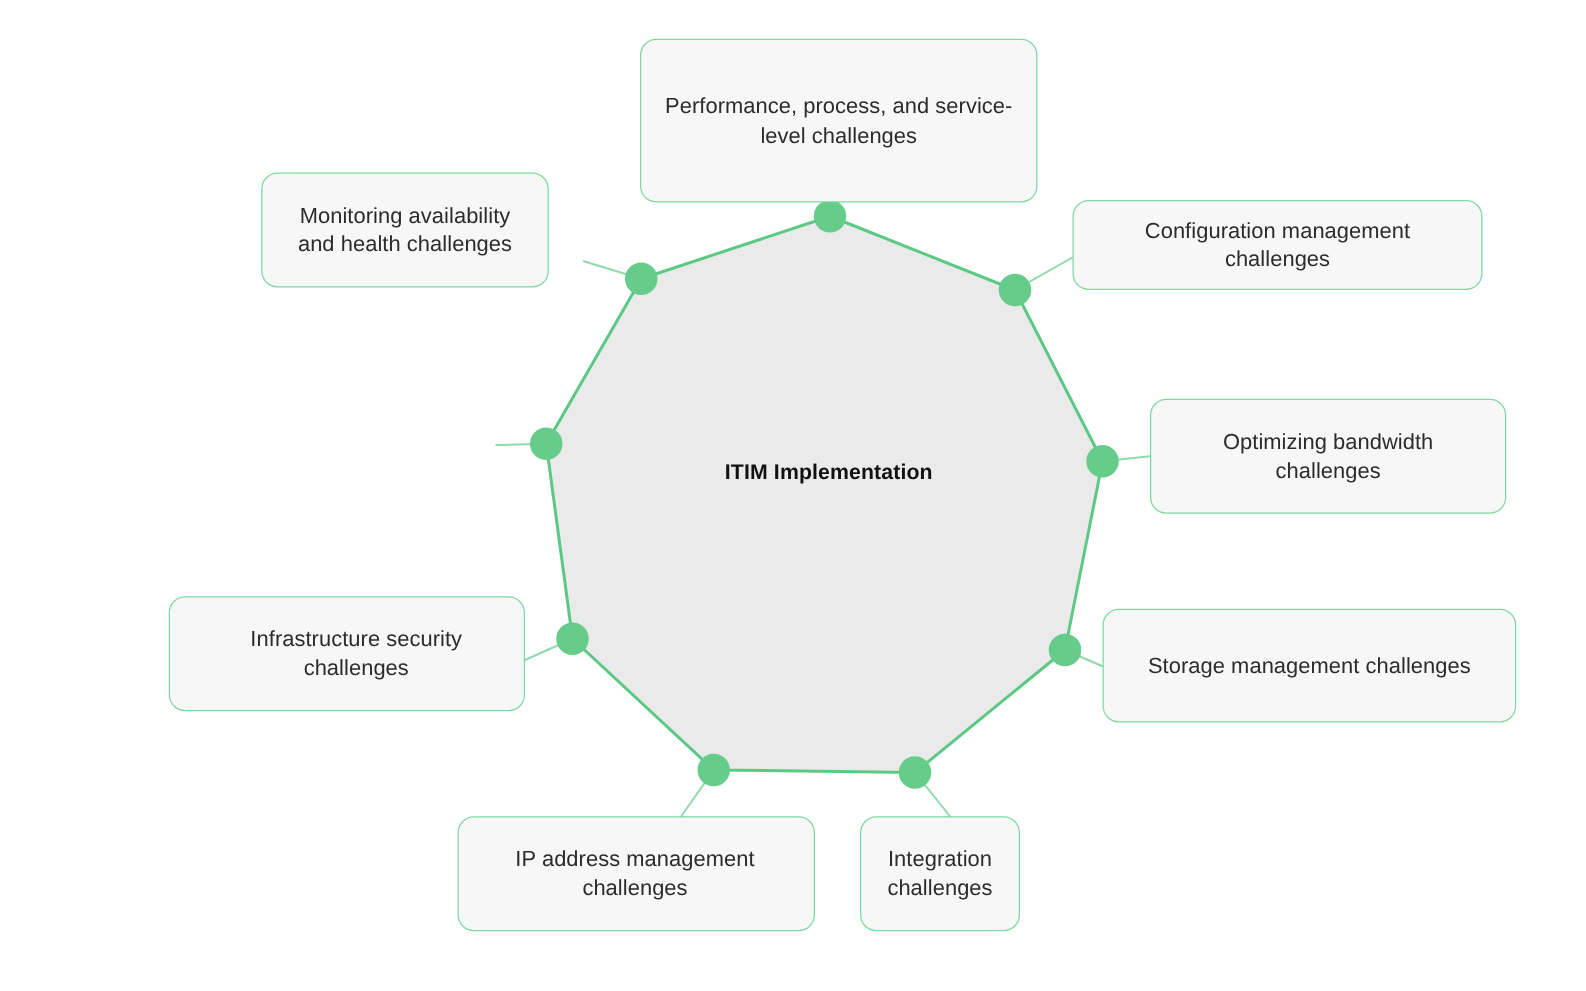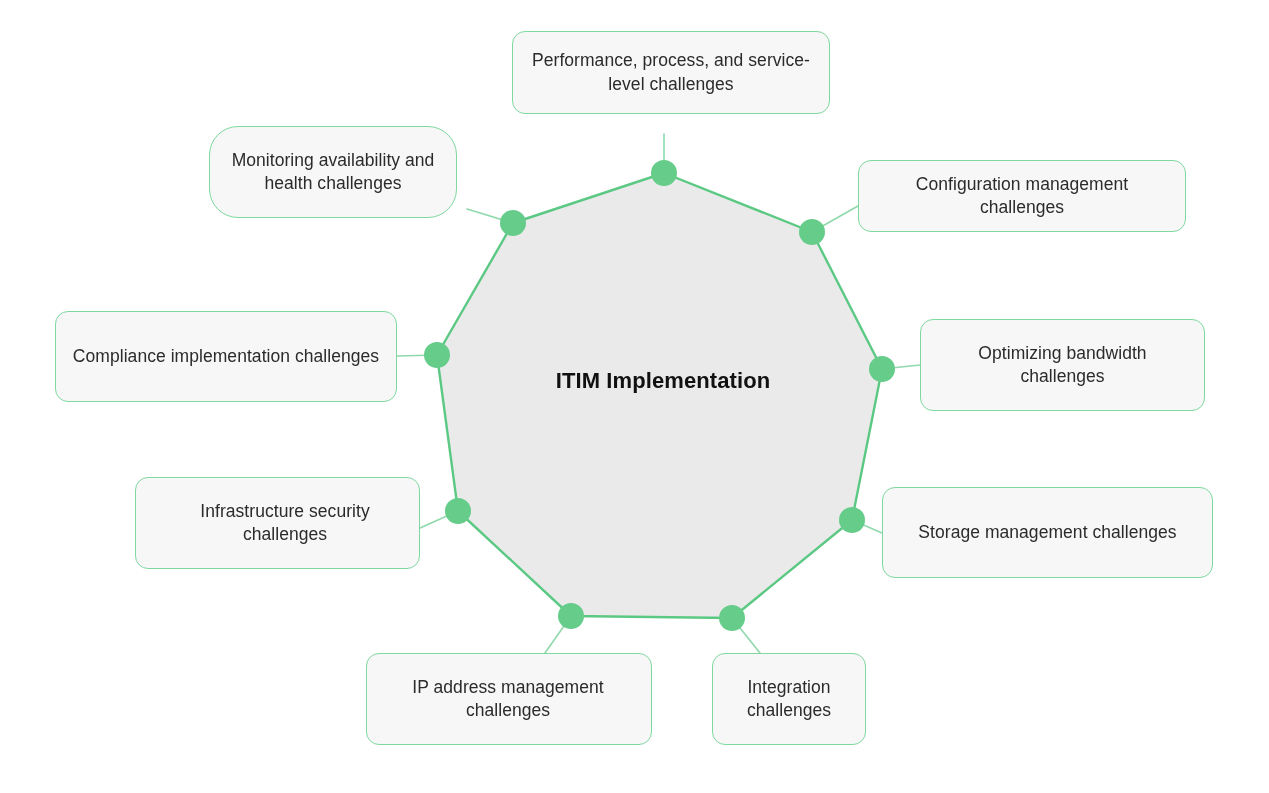--- a/index.html
+++ b/index.html
@@ -30,21 +30,21 @@
     width: 1269px;
     height: 793px;
   }
 
   .center-title {
     position: absolute;
     left: 437px;
     top: 368px;
     width: 452px;
     text-align: center;
-    font-size: 22px;
+    font-size: 17px;
     font-weight: bold;
     color: #111111;
     letter-spacing: 0.1px;
     line-height: 1.15;
     white-space: nowrap;
   }
 
   .node-box {
     position: absolute;
     box-sizing: border-box;
@@ -59,29 +59,29 @@
 
   .node-box-label {
     font-size: 17.5px;
     color: #2b2b2b;
     line-height: 1.32;
     text-align: center;
     letter-spacing: 0.05px;
   }
 
   
-  .box-0 { left: 512px;  top: 31px;  width: 318px; height: 83px; }
+  .box-0 { left: 512px;  top: 31px;  width: 318px; height: 131px; }
   .box-1 { left: 858px;  top: 160px; width: 328px; height: 72px;  }
   .box-2 { left: 920px;  top: 319px; width: 285px; height: 92px;  }
   .box-3 { left: 882px;  top: 487px; width: 331px; height: 91px;  }
-  .box-4 { left: 712px;  top: 653px; width: 154px; height: 92px;  }
+  .box-4 { left: 688px;  top: 653px; width: 128px; height: 92px;  }
   .box-5 { left: 366px;  top: 653px; width: 286px; height: 92px; padding-left: 12px;  }
   .box-6 { left: 135px;  top: 477px; width: 285px; height: 92px; padding-left: 29px;  }
   .box-7 { left: 55px;   top: 311px; width: 342px; height: 91px;  }
-  .box-8 { left: 209px;  top: 126px; width: 248px; height: 92px; border-radius: 29px;  }
+  .box-8 { left: 209px;  top: 138px; width: 230px; height: 92px;  }
 </style>
 </head>
 <body>
 
 <div id="diagram-root">
 
   <svg id="diagram-svg" viewBox="0 0 1269 793" xmlns="http://www.w3.org/2000/svg">
 
     <g id="connector-group" stroke="#8FD9AC" stroke-width="1.6" stroke-linecap="round" fill="none">
         <line x1="664" y1="173" x2="664" y2="134"></line>
@@ -133,21 +133,18 @@
   </div>
 
   <div class="node-box box-5">
     <span class="node-box-label">IP address management challenges</span>
   </div>
 
   <div class="node-box box-6">
     <span class="node-box-label">Infrastructure security challenges</span>
   </div>
 
-  <div class="node-box box-7">
-    <span class="node-box-label">Compliance implementation challenges</span>
-  </div>
 
   <div class="node-box box-8">
     <span class="node-box-label">Monitoring availability and health challenges</span>
   </div>
 
 </div>
 
 </body></html>

